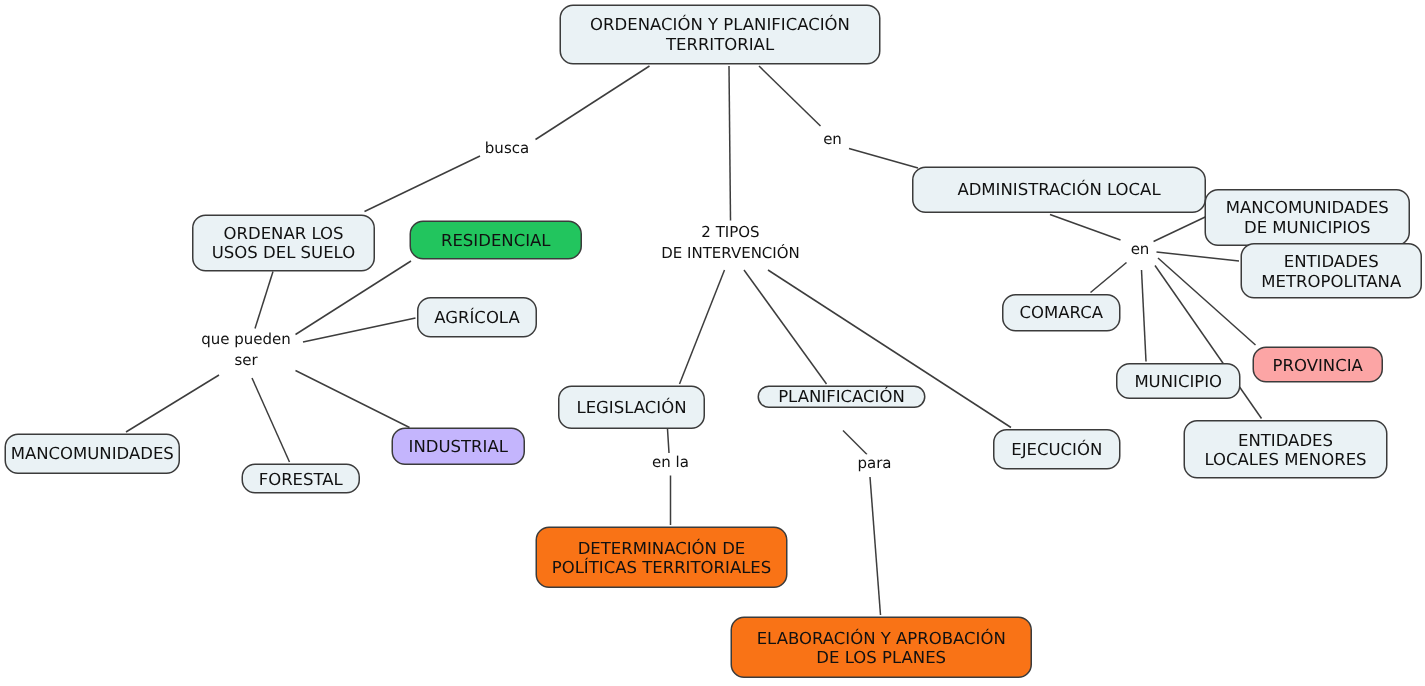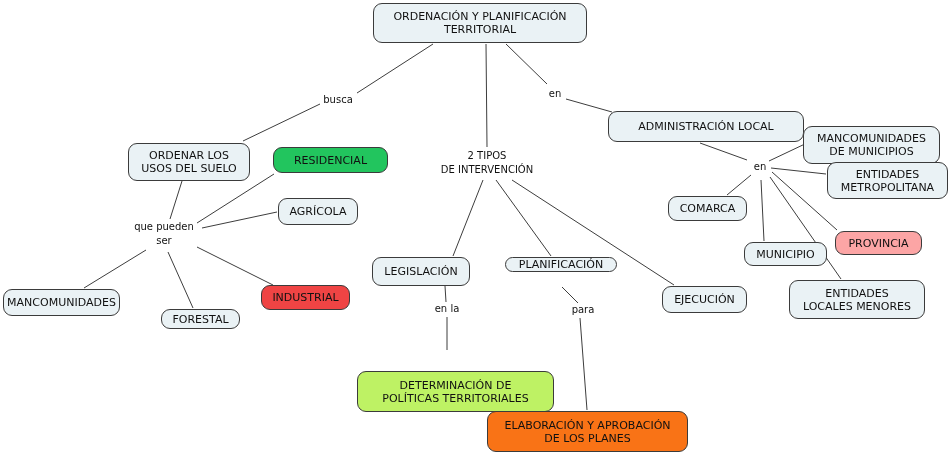--- a/index.html
+++ b/index.html
@@ -83,25 +83,25 @@
     </svg>
   <div>
       <div class="node" style="left: 373px; top: 3px; width: 214px; height: 40px; background: rgb(234, 242, 245); border-color: rgb(59, 59, 59);">ORDENACIÓN Y PLANIFICACIÓN
 TERRITORIAL</div>
       <div class="node" style="left: 128px; top: 143px; width: 122px; height: 38px; background: rgb(234, 242, 245); border-color: rgb(59, 59, 59);">ORDENAR LOS
 USOS DEL SUELO</div>
       <div class="node" style="left: 273px; top: 147px; width: 115px; height: 26px; background: #22c55e; border-color: rgb(59, 59, 59);">RESIDENCIAL</div>
       <div class="node" style="left: 278px; top: 198px; width: 80px; height: 27px; background: rgb(234, 242, 245); border-color: rgb(59, 59, 59);">AGRÍCOLA</div>
       <div class="node" style="left: 3px; top: 289px; width: 117px; height: 27px; background: rgb(234, 242, 245); border-color: rgb(59, 59, 59);">MANCOMUNIDADES</div>
       <div class="node" style="left: 161px; top: 309px; width: 79px; height: 20px; background: rgb(234, 242, 245); border-color: rgb(59, 59, 59);">FORESTAL</div>
-      <div class="node" style="left: 261px; top: 285px; width: 89px; height: 25px; background: #ef4444; border-color: rgb(59, 59, 59);">INDUSTRIAL</div>
+      <div class="node" style="left: 261px; top: 285px; width: 89px; height: 25px; background: #c4b5fd; border-color: rgb(59, 59, 59);">INDUSTRIAL</div>
       <div class="node" style="left: 372px; top: 257px; width: 98px; height: 29px; background: rgb(234, 242, 245); border-color: rgb(59, 59, 59);">LEGISLACIÓN</div>
       <div class="node" style="left: 505px; top: 257px; width: 112px; height: 15px; background: rgb(234, 242, 245); border-color: rgb(59, 59, 59);">PLANIFICACIÓN</div>
       <div class="node" style="left: 662px; top: 286px; width: 85px; height: 27px; background: rgb(234, 242, 245); border-color: rgb(59, 59, 59);">EJECUCIÓN</div>
-      <div class="node" style="left: 357px; top: 371px; width: 197px; height: 41px; background: #bef264; border-color: rgb(59, 59, 59);">DETERMINACIÓN DE
+      <div class="node" style="left: 357px; top: 351px; width: 168px; height: 41px; background: #f97316; border-color: rgb(59, 59, 59);">DETERMINACIÓN DE
 POLÍTICAS TERRITORIALES</div>
       <div class="node" style="left: 487px; top: 411px; width: 201px; height: 41px; background: #f97316; border-color: rgb(59, 59, 59);">ELABORACIÓN Y APROBACIÓN
 DE LOS PLANES</div>
       <div class="node" style="left: 608px; top: 111px; width: 196px; height: 31px; background: rgb(234, 242, 245); border-color: rgb(59, 59, 59);">ADMINISTRACIÓN LOCAL</div>
       <div class="node" style="left: 803px; top: 104px; width: 137px; height: 38px; background: rgb(234, 242, 245); border-color: rgb(59, 59, 59); margin-top: 22px;">MANCOMUNIDADES
 DE MUNICIPIOS</div>
       <div class="node" style="left: 827px; top: 162px; width: 121px; height: 37px; background: rgb(234, 242, 245); border-color: rgb(59, 59, 59);">ENTIDADES
 METROPOLITANA</div>
       <div class="node" style="left: 668px; top: 196px; width: 79px; height: 25px; background: rgb(234, 242, 245); border-color: rgb(59, 59, 59);">COMARCA</div>
       <div class="node" style="left: 720px; top: 242px; width: 83px; height: 24px; background: rgb(234, 242, 245); border-color: rgb(59, 59, 59); margin-left: 24px;">MUNICIPIO</div>

